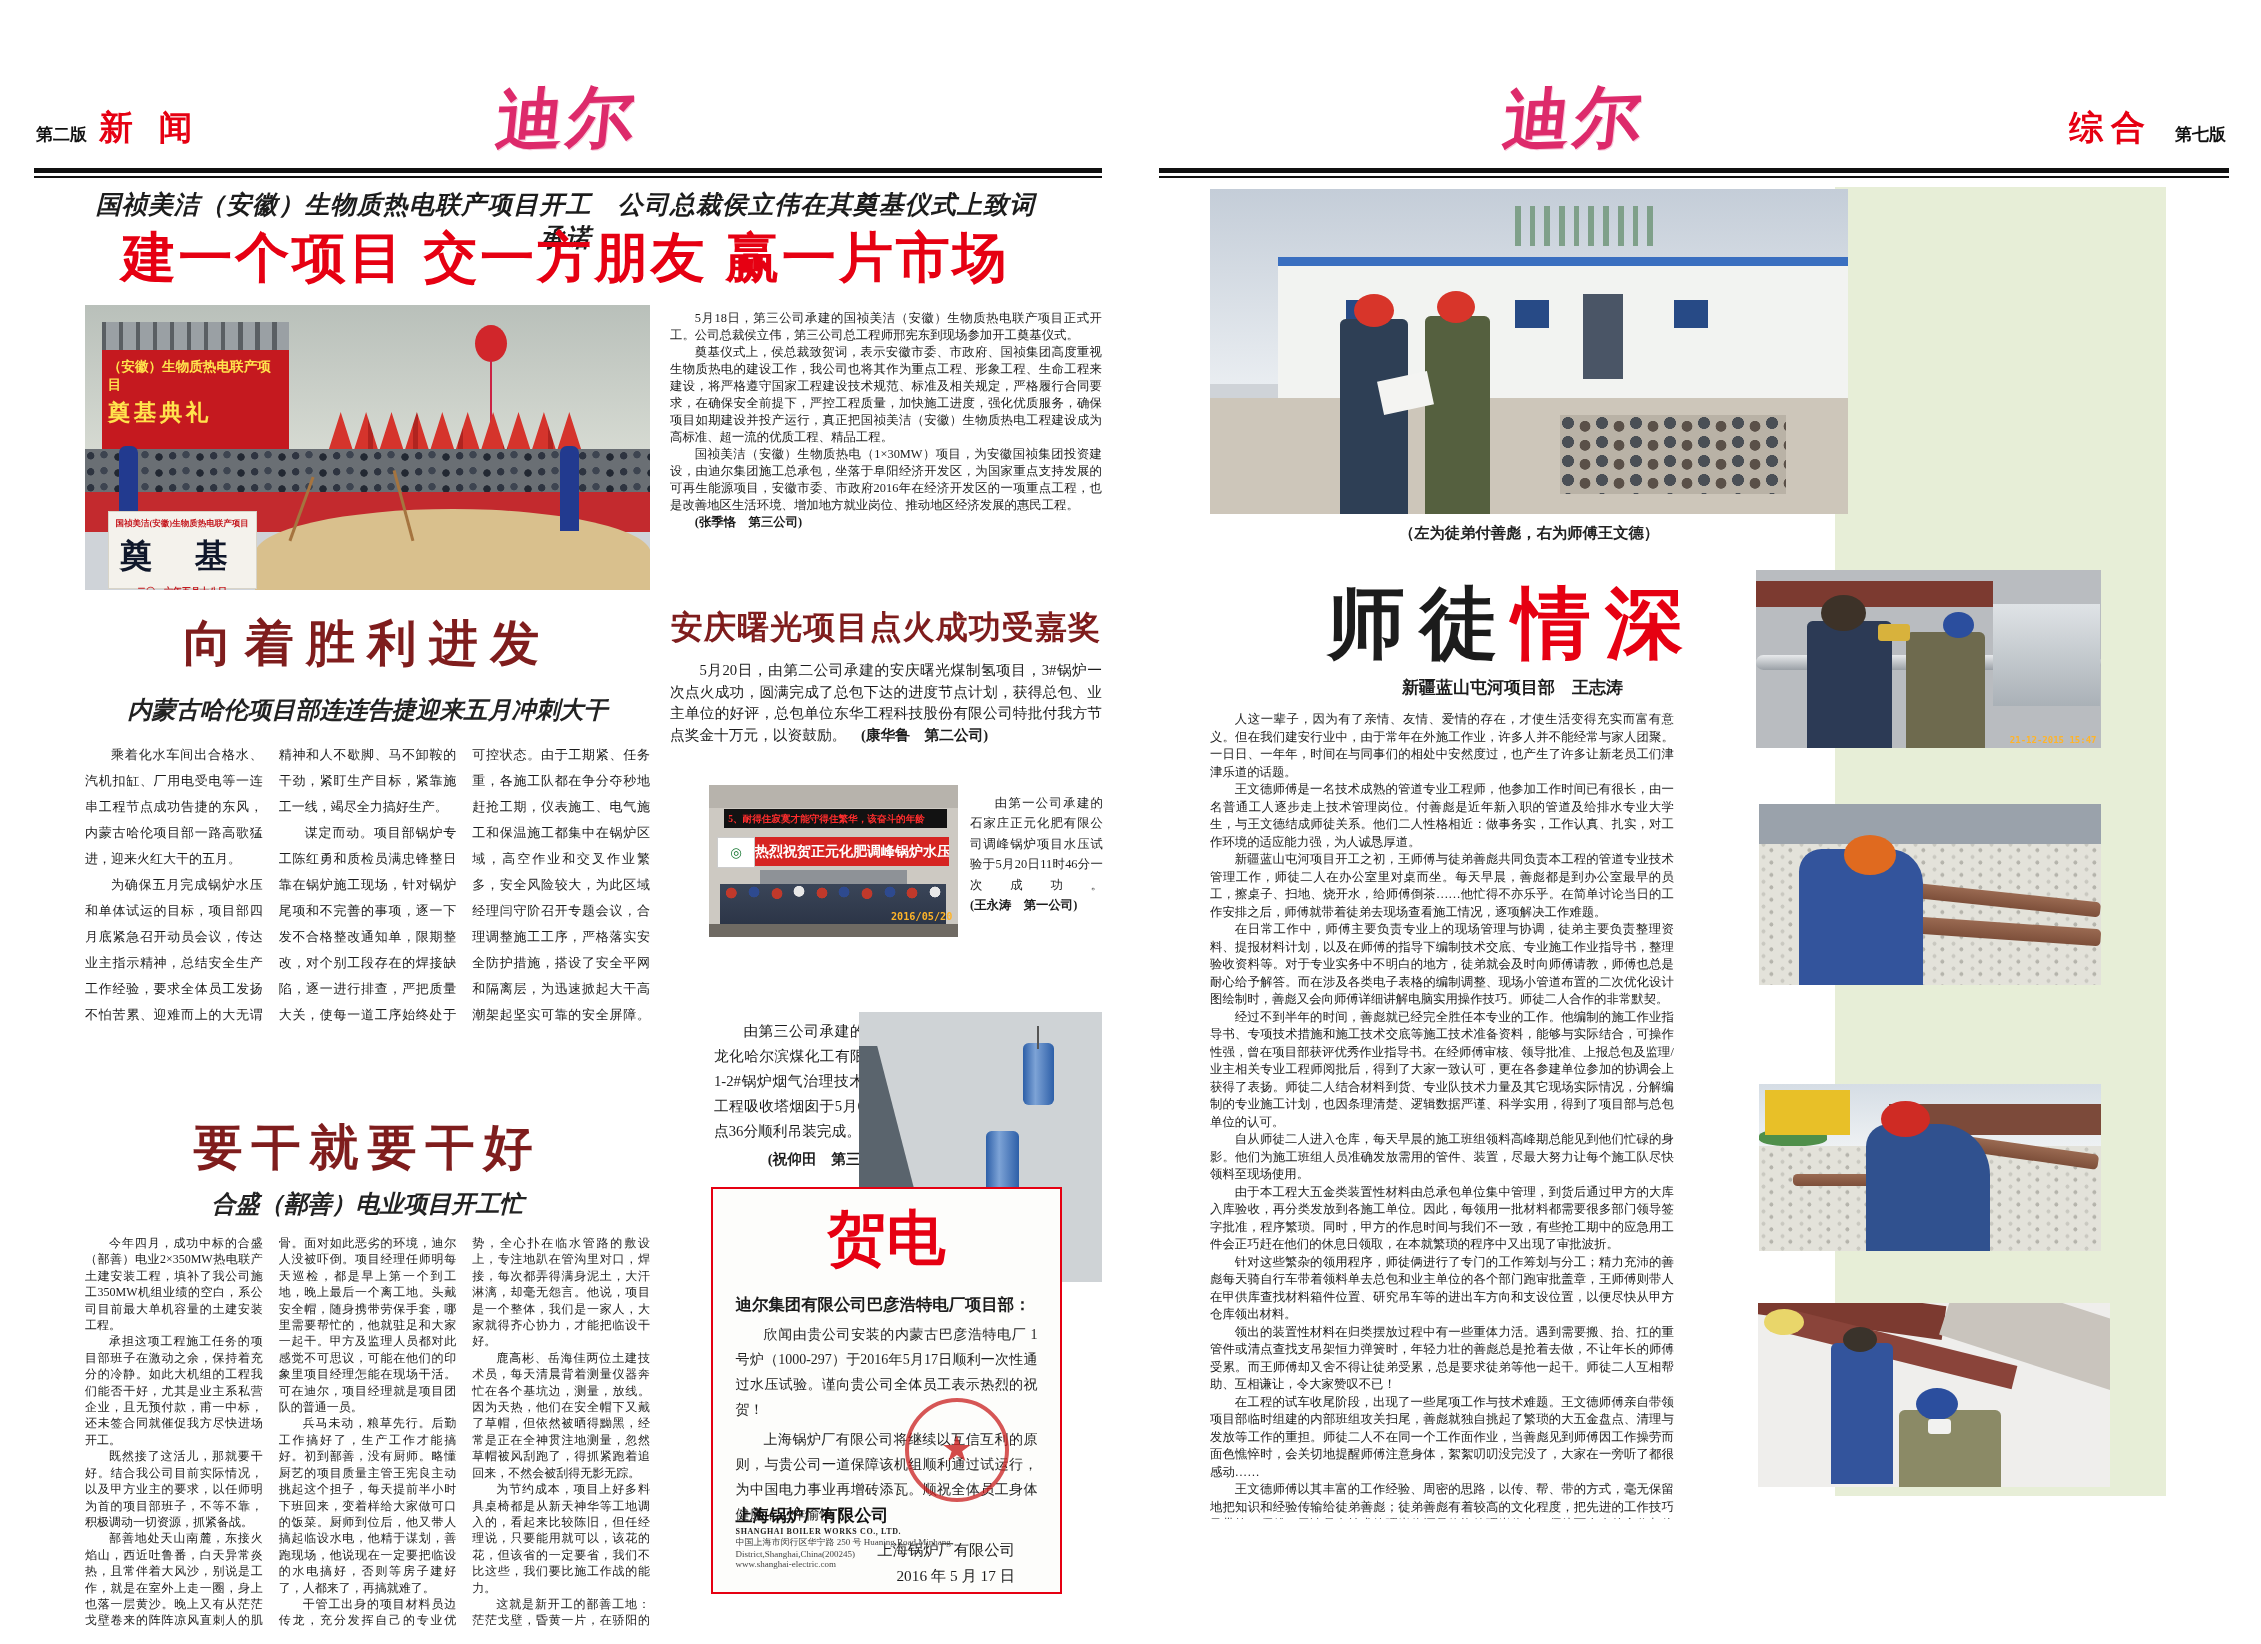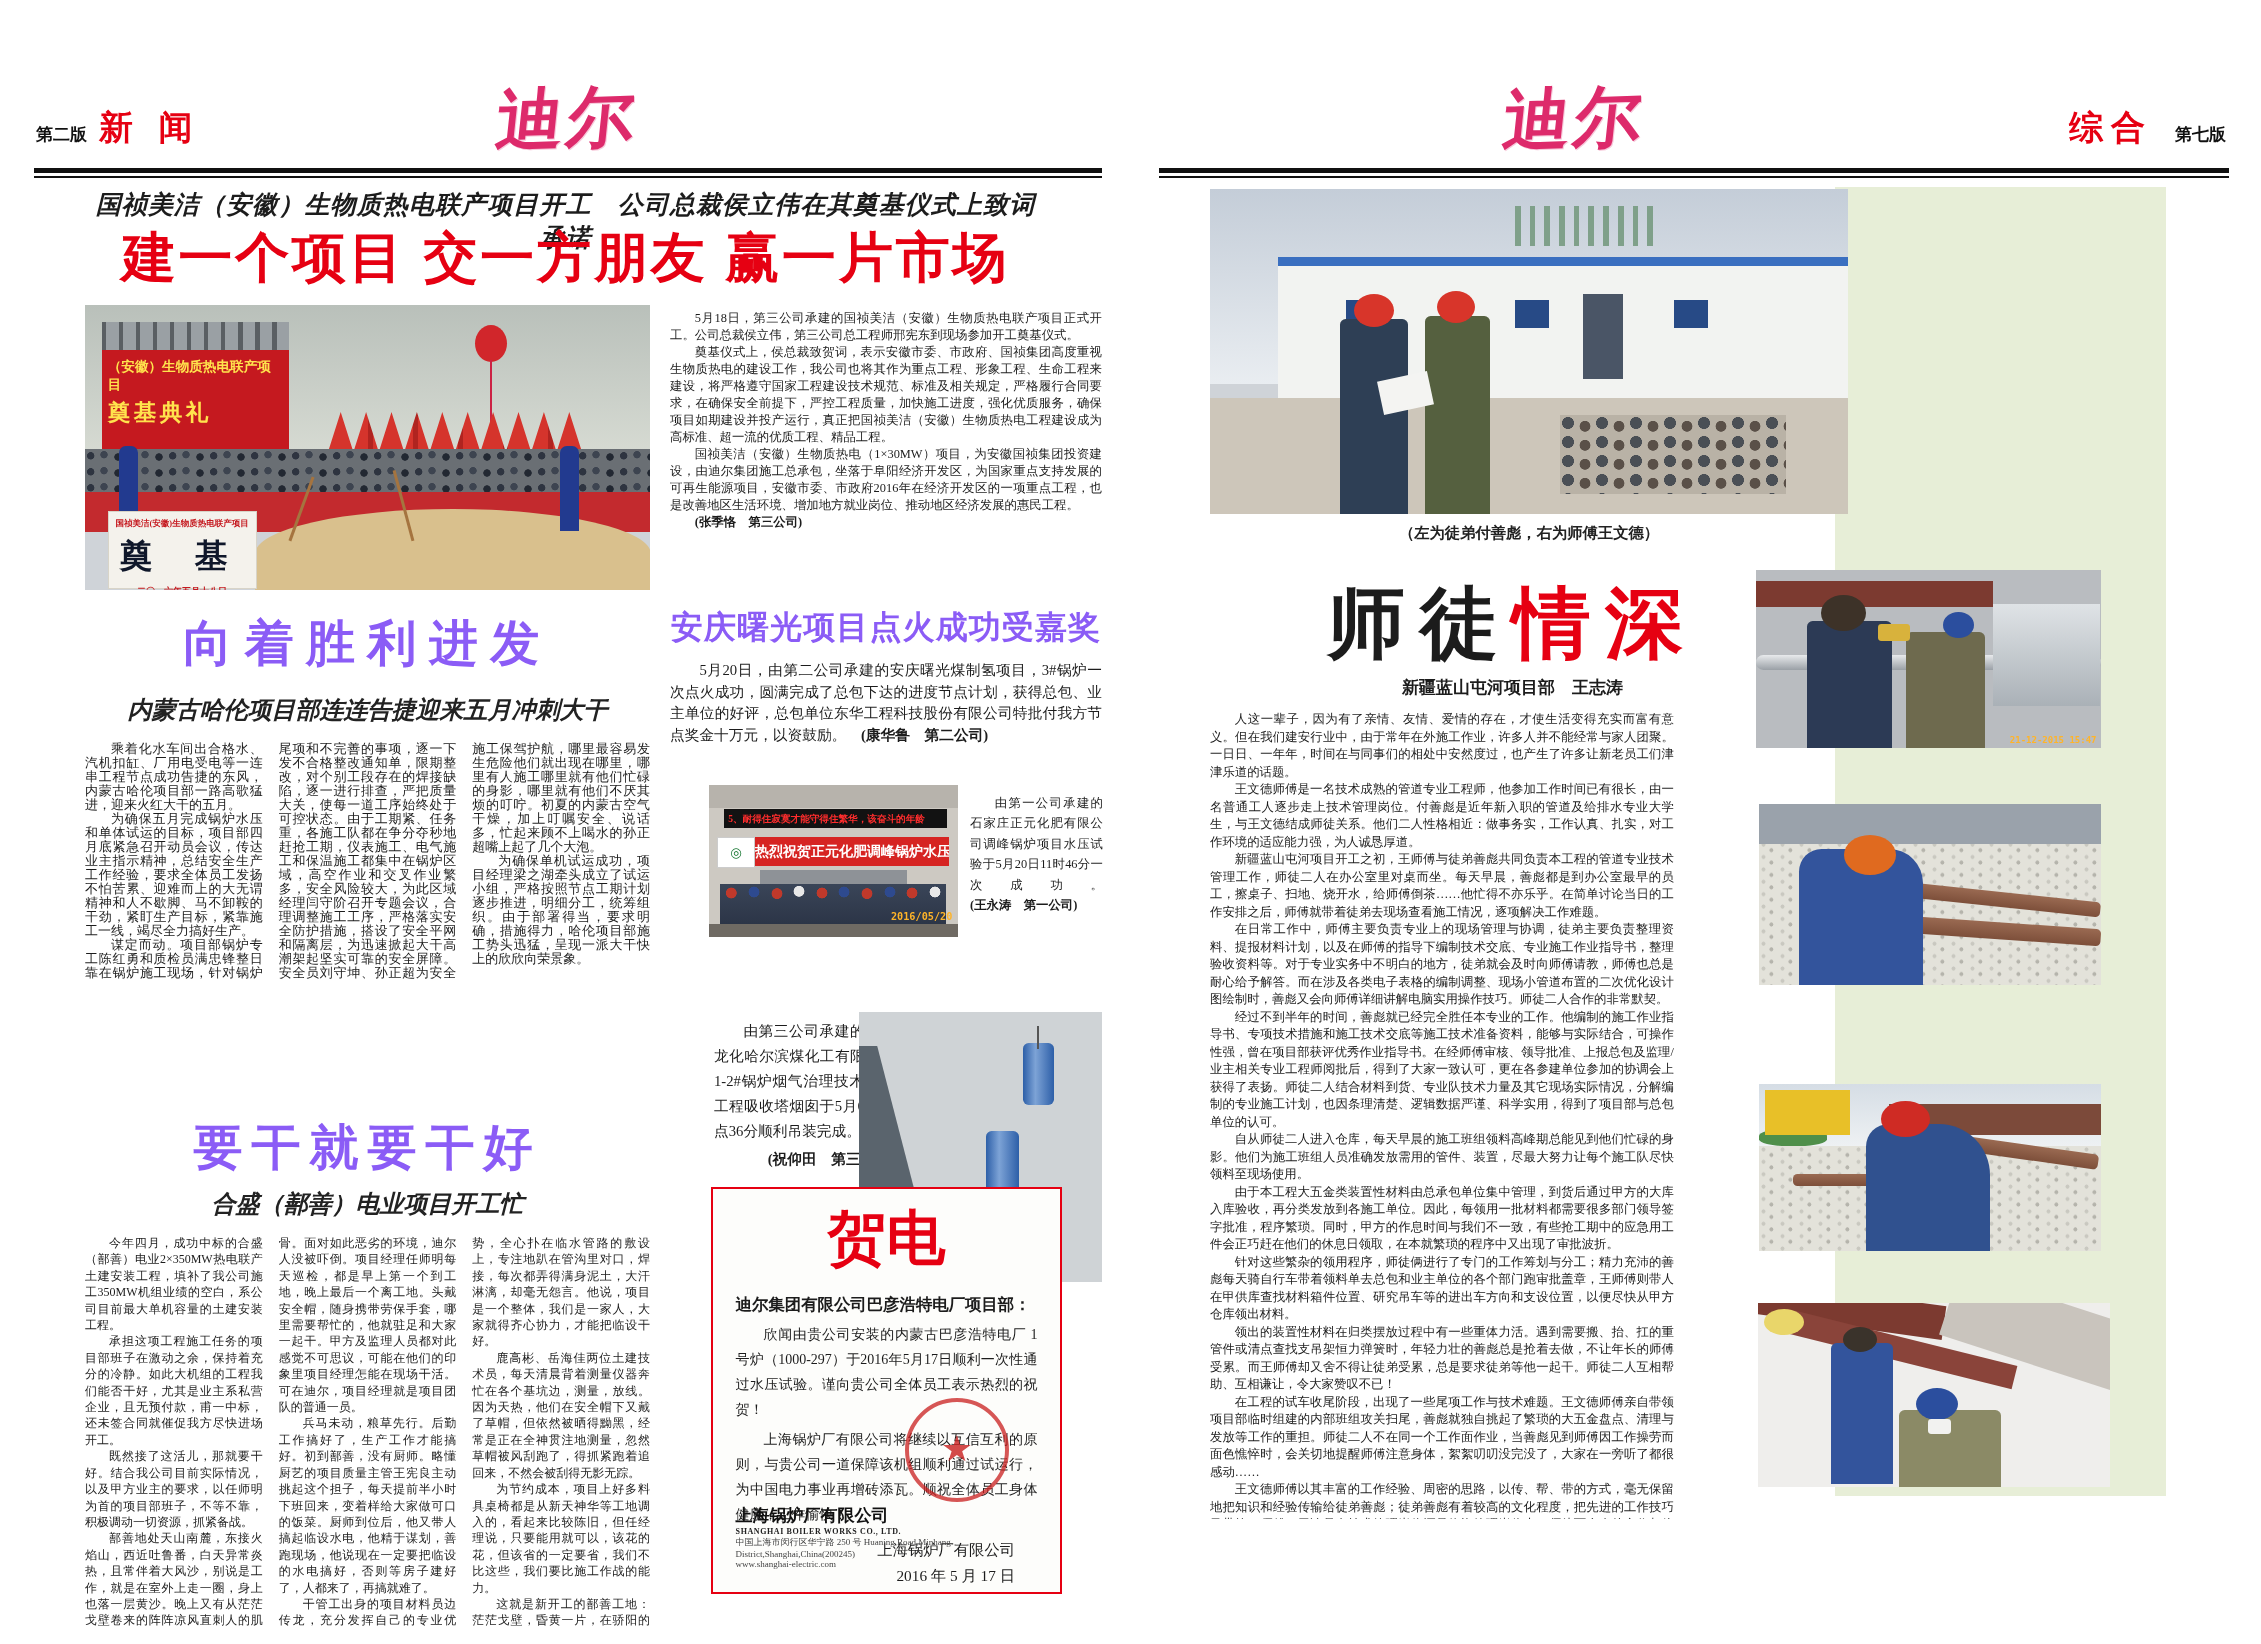--- a/index.html
+++ b/index.html
@@ -10,28 +10,28 @@
   .ed-small{font-size:17px;font-weight:bold;color:#111;}
   .sec-big{font-size:34px;font-weight:900;color:#e60012;font-family:"Liberation Sans","DejaVu Sans",sans-serif;letter-spacing:8px;}
   .masthead{font-size:67px;font-weight:900;color:#dd2a6b;font-family:"DejaVu Serif",serif;
             transform:skewX(-8deg) rotate(-2deg);letter-spacing:3.4px;text-shadow:1.1px 1.1px 0 #f7c9da;}
   .rule{background:#111;}
   .rule-thin{background:#111;}
   
   .kicker{font-size:25px;font-weight:bold;text-align:center;letter-spacing:1.1px;font-style:italic;}
   .mainhead{font-size:54px;font-weight:900;color:#e60012;text-align:center;letter-spacing:2.8px;
             font-family:"Liberation Sans","DejaVu Sans",sans-serif;}
-  .h-serif{font-weight:900;text-align:center;font-family:"DejaVu Serif","Liberation Serif",serif;color:#8b5cf6;}
+  .h-serif{font-weight:900;text-align:center;font-family:"DejaVu Serif","Liberation Serif",serif;color:#7f1d1d;}
   .subhead{font-size:24px;font-weight:bold;text-align:center;font-style:italic;color:#222;}
   
   .bodycol p, .para{margin:0;text-align:justify;text-indent:2em;}
   .lead-body{font-size:12.4px;line-height:17px;overflow:hidden;}
   .a4-body{font-size:14.7px;line-height:21.5px;overflow:hidden;}
   .cols3{column-count:3;column-gap:16px;overflow:hidden;}
-  .a2-font{font-size:13px;line-height:14px;}
+  .a2-font{font-size:13px;line-height:26px;}
   .a3-font{font-size:12px;line-height:16.4px;}
   .rt-body{font-size:12.4px;line-height:17.5px;overflow:hidden;}
   .byline-right{margin:3.4px 0 0 0;text-align:right;font-weight:bold;text-indent:0;}
   .inline-byline{font-weight:bold;white-space:nowrap;}
   .capt{font-size:12.4px;line-height:20.4px;text-align:justify;overflow:hidden;}
   .capt2{font-size:14.7px;line-height:25px;text-align:justify;overflow:hidden;margin-left:44px;}
   .photo{position:absolute;overflow:hidden;background:#cfd3d8;}
   .caption-center{text-align:center;font-size:15.3px;font-weight:bold;color:#222;}
   
   .telegram{border:2.8px solid #e60012;background:#fdfdfb;}

